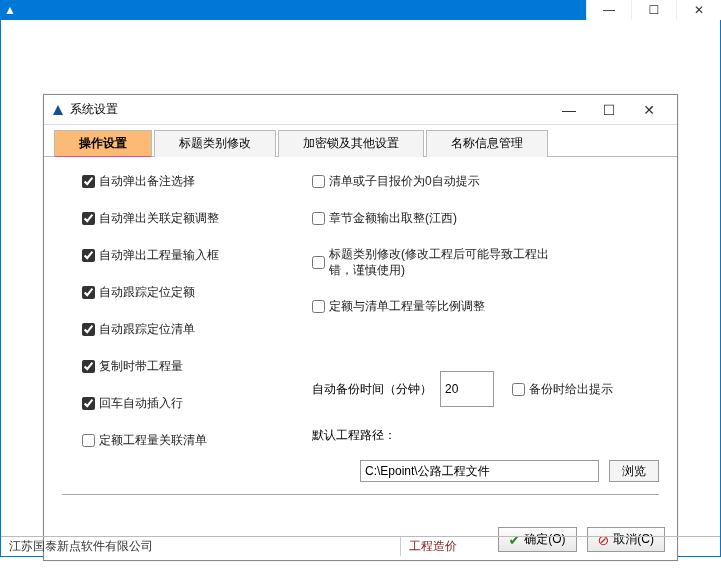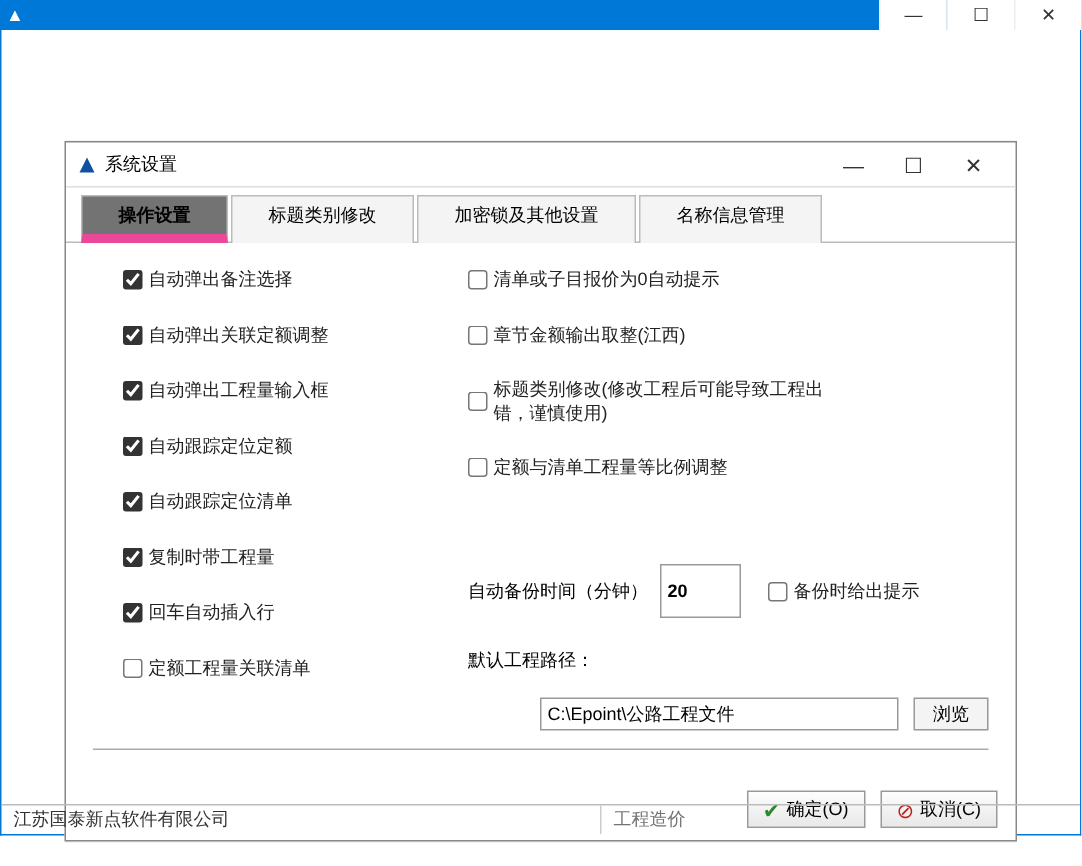--- a/index.html
+++ b/index.html
@@ -7,46 +7,46 @@
     
     
     .outer-titlebar { height: 20px; background: #0078d7; color: #fff; display: flex; align-items: center; padding: 0 4px; position: relative; }
     .outer-titlebar-controls { position: absolute; right: 0; top: 0; display: flex; height: 20px; }
     .outer-titlebar-controls div { width: 45px; display: flex; align-items: center; justify-content: center; color: #333; background: #fff; border-left: 1px solid #eee; }
     .outer-body { background: #fff; border: 1px solid #0078d7; border-top: none; height: 537px; position: relative; }
     
     
     .statusbar { position: absolute; left: 0; right: 0; bottom: 0; height: 20px; border-top: 1px solid #bbb; display: flex; align-items: center; font-size: 12px; color: #333; }
     .statusbar .cell { padding: 0 8px; border-right: 1px solid #ccc; height: 100%; display: flex; align-items: center; }
-    .statusbar .cell.blue { color: #737373; border-right: none; }
+    .statusbar .cell.blue { color: #7f1d1d; border-right: none; }
     
     
     .dialog { position: absolute; left: 42px; top: 74px; width: 635px; height: 467px; border: 1px solid #888; background: #fff; box-shadow: 0 0 1px rgba(0,0,0,0.2); display: flex; flex-direction: column; }
     .dialog-titlebar { height: 30px; display: flex; align-items: center; padding: 0 8px; border-bottom: 1px solid #ddd; }
     .dialog-titlebar .logo-icon { width: 12px; height: 12px; margin-right: 6px; }
     .dialog-titlebar-controls { margin-left: auto; display: flex; gap: 0; }
     .dialog-titlebar-controls div { width: 40px; height: 28px; display: flex; align-items: center; justify-content: center; font-size: 14px; color: #333; }
     
     
     .tabs { display: flex; border-bottom: 1px solid #bbb; padding: 0 10px; margin-top: 4px; }
     .tab { padding: 4px 24px; border: 1px solid #bbb; border-bottom: none; background: #f4f4f4; margin-right: 2px; position: relative; top: 1px; cursor: pointer; font-size: 12px; }
-    .tab.active { background: #737373; border-bottom: 6px solid #ec4899; font-weight: bold; }
+    .tab.active { background: #fdba74; border-bottom: 1px solid #ec4899; font-weight: bold; }
     
     
     .content { flex: 1; padding: 16px 18px 10px 38px; position: relative; }
     .cols { display: flex; gap: 20px; }
     .col-left { width: 210px; display: flex; flex-direction: column; gap: 20px; }
     .col-right { flex: 1; display: flex; flex-direction: column; gap: 20px; }
     
     .check-row { display: flex; align-items: center; font-size: 12px; color: #222; }
     .check-row input[type=checkbox] { margin-right: 4px; width: 13px; height: 13px; accent-color: #333; }
     .multiline { line-height: 1.3; max-width: 230px; }
     
     .backup-row { display: flex; align-items: center; gap: 8px; font-size: 12px; }
-    .backup-row input[type=text] { width: 54px; height: 20px; border: 1px solid #999; padding: 17px 4px; font-size: 12px; font-weight: bold; }
+    .backup-row input[type=text] { width: 54px; height: 20px; border: 1px solid #999; padding: 17px 4px; font-size: 12px; }
     
     .path-label { font-size: 12px; }
     .path-row { display: flex; align-items: center; gap: 10px; margin-top: -4px; padding-left: 48px; }
     .path-row input[type=text] { flex: 1; height: 22px; border: 1px solid #999; padding: 0 4px; font-size: 12px; min-width: 0; }
     .browse-btn { width: 50px; height: 22px; border: 1px solid #999; background: #f4f4f4; font-size: 12px; cursor: pointer; }
     
     .hr { border-bottom: 1px solid #aaa; margin: 12px 0 0 -20px; width: calc(100% + 20px); }
     
     
     .dialog-footer { display: flex; justify-content: flex-end; align-items: center; padding: 8px 12px; gap: 10px; border-top: none; }

